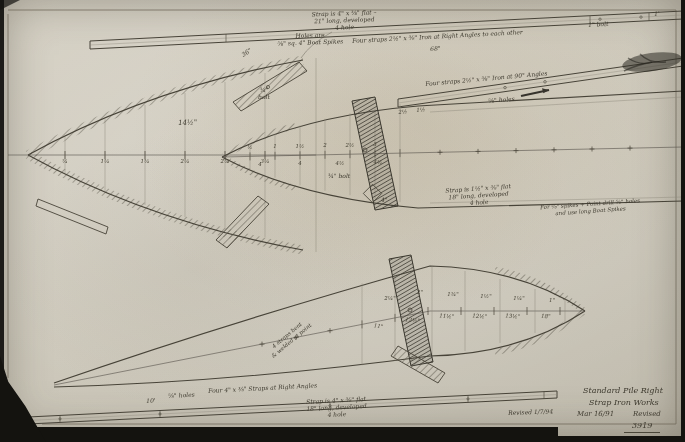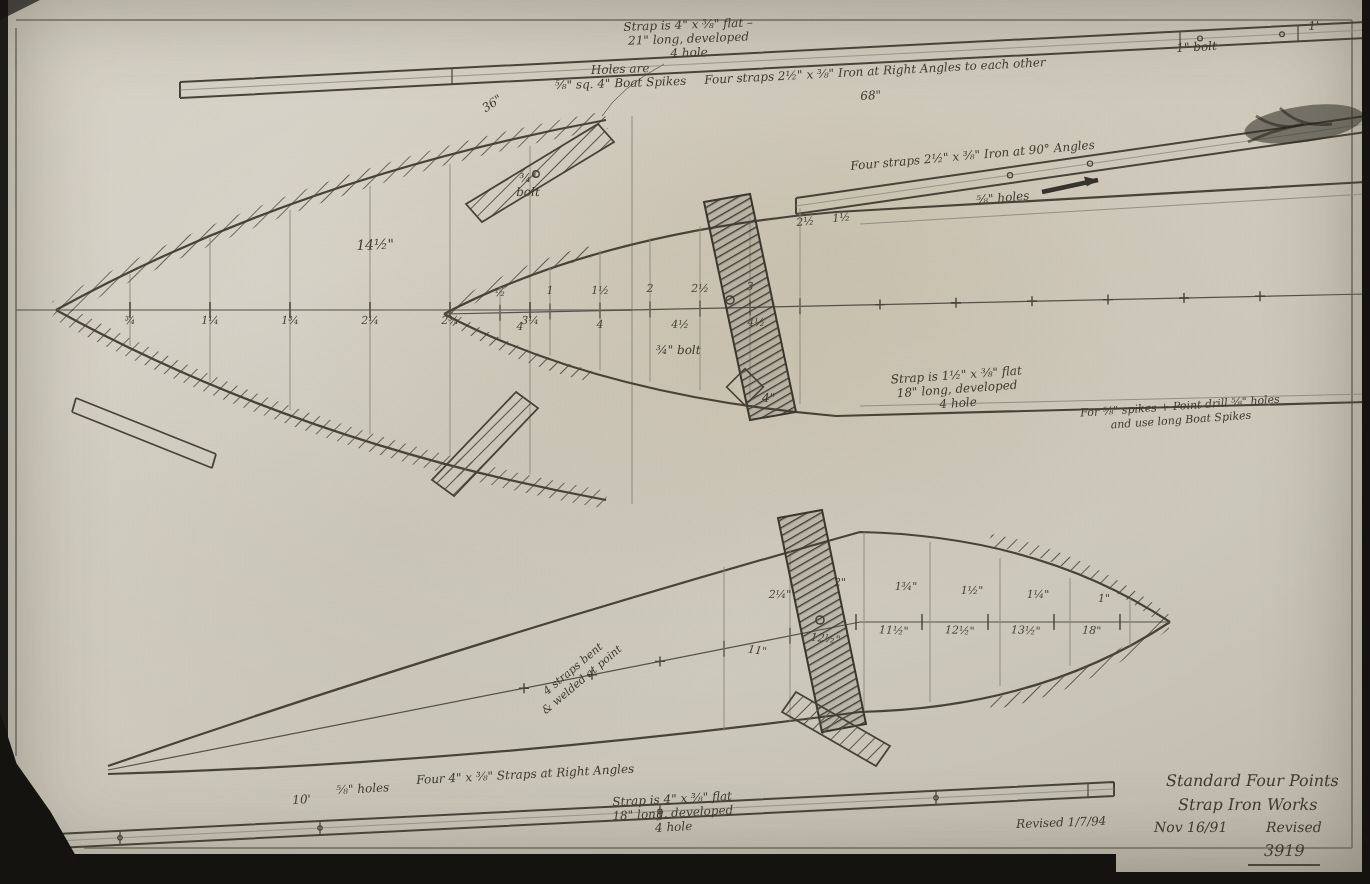--- a/index.html
+++ b/index.html
@@ -154,23 +154,23 @@
 and use long Boat Spikes</div>
     <div class="lb s6" style="left:208px;top:387px;transform:rotate(-3deg);">Four 4" x ⅜" Straps at Right Angles</div>
     <div class="lb s6" style="left:168px;top:392px;transform:rotate(-3deg);">⅝" holes</div>
     <div class="lb s6" style="left:146px;top:397px;transform:rotate(-3deg);">10'</div>
     <div class="lb s6 c" style="left:288px;top:399px;width:96px;transform:rotate(-3deg);">Strap is 4" x ⅜" flat
 18" long, developed
 4 hole</div>
     <div class="lb s55 c" style="left:262px;top:352px;width:60px;transform:rotate(-40deg);">4 straps bent
 &amp; welded at point</div>
 
-    <div class="lb s8" style="left:583px;top:386px;">Standard Four Points</div>
+    <div class="lb s8" style="left:583px;top:386px;">Standard Pile Right</div>
     <div class="lb s8" style="left:589px;top:398px;">Strap Iron Works</div>
-    <div class="lb s7" style="left:577px;top:410px;">Nov 16/91</div>
+    <div class="lb s7" style="left:577px;top:410px;">Mar 16/91</div>
     <div class="lb s7" style="left:633px;top:410px;">Revised</div>
     <div class="lb s8 num" style="left:624px;top:421px;">3919</div>
     <div class="lb s6" style="left:508px;top:409px;transform:rotate(-2deg);">Revised 1/7/94</div>
 
     <div class="dim" style="left:65px;top:158px;">¾</div>
     <div class="dim" style="left:105px;top:158px;">1¼</div>
     <div class="dim" style="left:145px;top:158px;">1¾</div>
     <div class="dim" style="left:185px;top:158px;">2¼</div>
     <div class="dim" style="left:225px;top:158px;">2¾</div>
     <div class="dim" style="left:265px;top:158px;">3¼</div>

